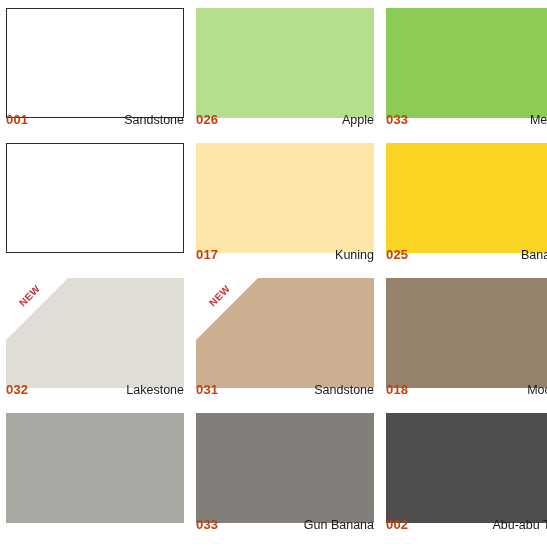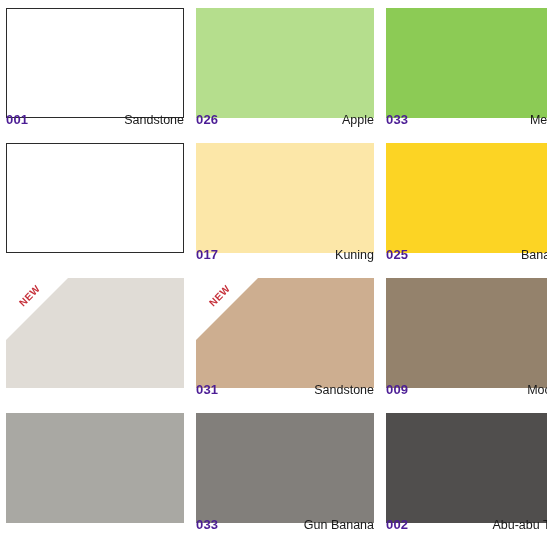--- a/index.html
+++ b/index.html
@@ -105,21 +105,21 @@
     display: flex;
     align-items: baseline;
     justify-content: space-between;
     white-space: nowrap;
     overflow: hidden;
   }
   .code {
     font-family: "Liberation Sans", sans-serif;
     font-size: 13px;
     font-weight: bold;
-    color: #4c1d95;
+    color: #c2410c;
     letter-spacing: 0.2px;
   }
   .cname {
     font-family: "Liberation Sans", sans-serif;
     font-size: 12.5px;
     font-weight: normal;
     color: #1a1a1a;
     text-align: right;
     padding-left: 6px;
   }
@@ -167,37 +167,41 @@
           <span class="cname">Banana</span>
         </div>
       </div>
       <div class="swatch-cell">
         <div class="chip" style="background: rgb(224, 220, 214);">
           <div class="new-ribbon">
             <div class="wedge"></div>
             <div class="new-text">NEW</div>
           </div>
         </div>
+        <div class="label-row">
+          <span class="code">032</span>
+          <span class="cname">Lakestone</span>
+        </div>
       </div>
       <div class="swatch-cell">
         <div class="chip" style="background: rgb(205, 174, 144);">
           <div class="new-ribbon">
             <div class="wedge"></div>
             <div class="new-text">NEW</div>
           </div>
         </div>
         <div class="label-row">
           <span class="code">031</span>
           <span class="cname">Sandstone</span>
         </div>
       </div>
       <div class="swatch-cell">
         <div class="chip" style="background: rgb(148, 130, 108);"></div>
         <div class="label-row">
-          <span class="code">009</span>
+          <span class="code">018</span>
           <span class="cname">Mocca</span>
         </div>
       </div>
       <div class="swatch-cell">
         <div class="chip" style="background: rgb(169, 168, 163);"></div>
       </div>
       <div class="swatch-cell">
         <div class="chip" style="background: rgb(130, 127, 123);"></div>
         <div class="label-row">
           <span class="code">033</span>

